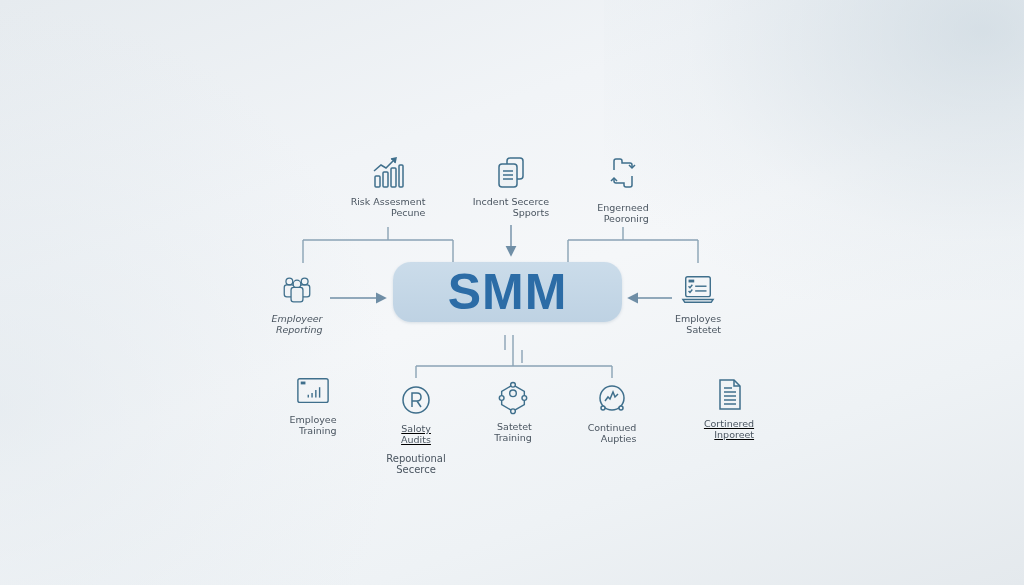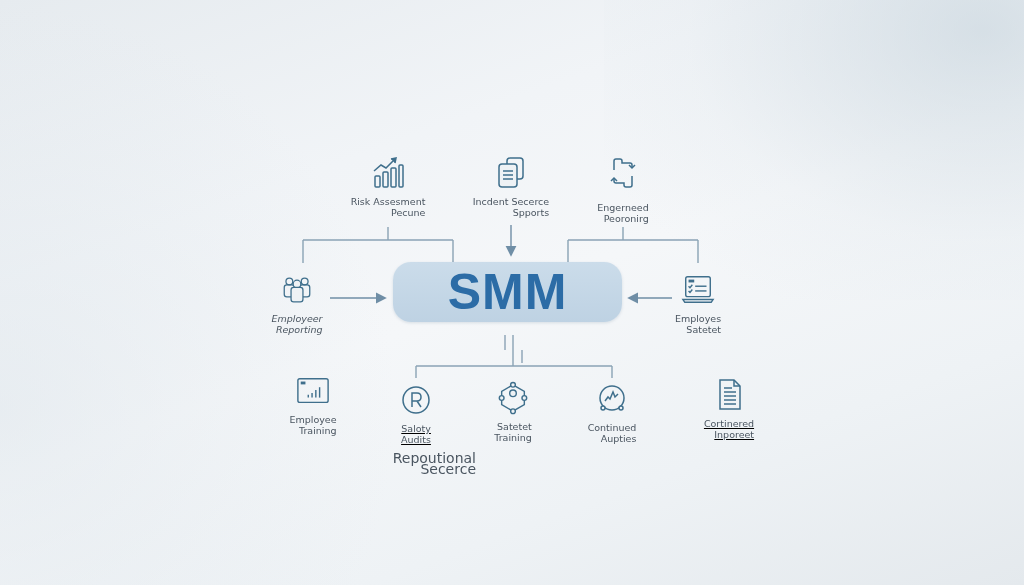--- a/index.html
+++ b/index.html
@@ -29,21 +29,21 @@
     background: linear-gradient(180deg, #cbdcea 0%, #bed2e3 100%);
     border-radius:18px;
     box-shadow: 0 1px 3px rgba(80,110,140,0.18);
     display:flex; align-items:center; justify-content:center;
   }
   .center-box span {
     font-family:"Liberation Sans", sans-serif; font-weight:bold;
     font-size:50px; color:#2c6ca6; letter-spacing:1px;
   }
   .extra-label {
-    position:absolute; font-size:14px; line-height:11px; color:#4a5560; text-align:right; width:120px; white-space:pre-line;
+    position:absolute; font-size:10px; line-height:11px; color:#4a5560; text-align:center; width:120px; white-space:pre-line;
   }
 </style>
 </head>
 <body>
 
 <div class="bg-left"></div>
 <div class="bg-right"></div>
 
 <svg class="lines" width="1024" height="585">
   <defs>

